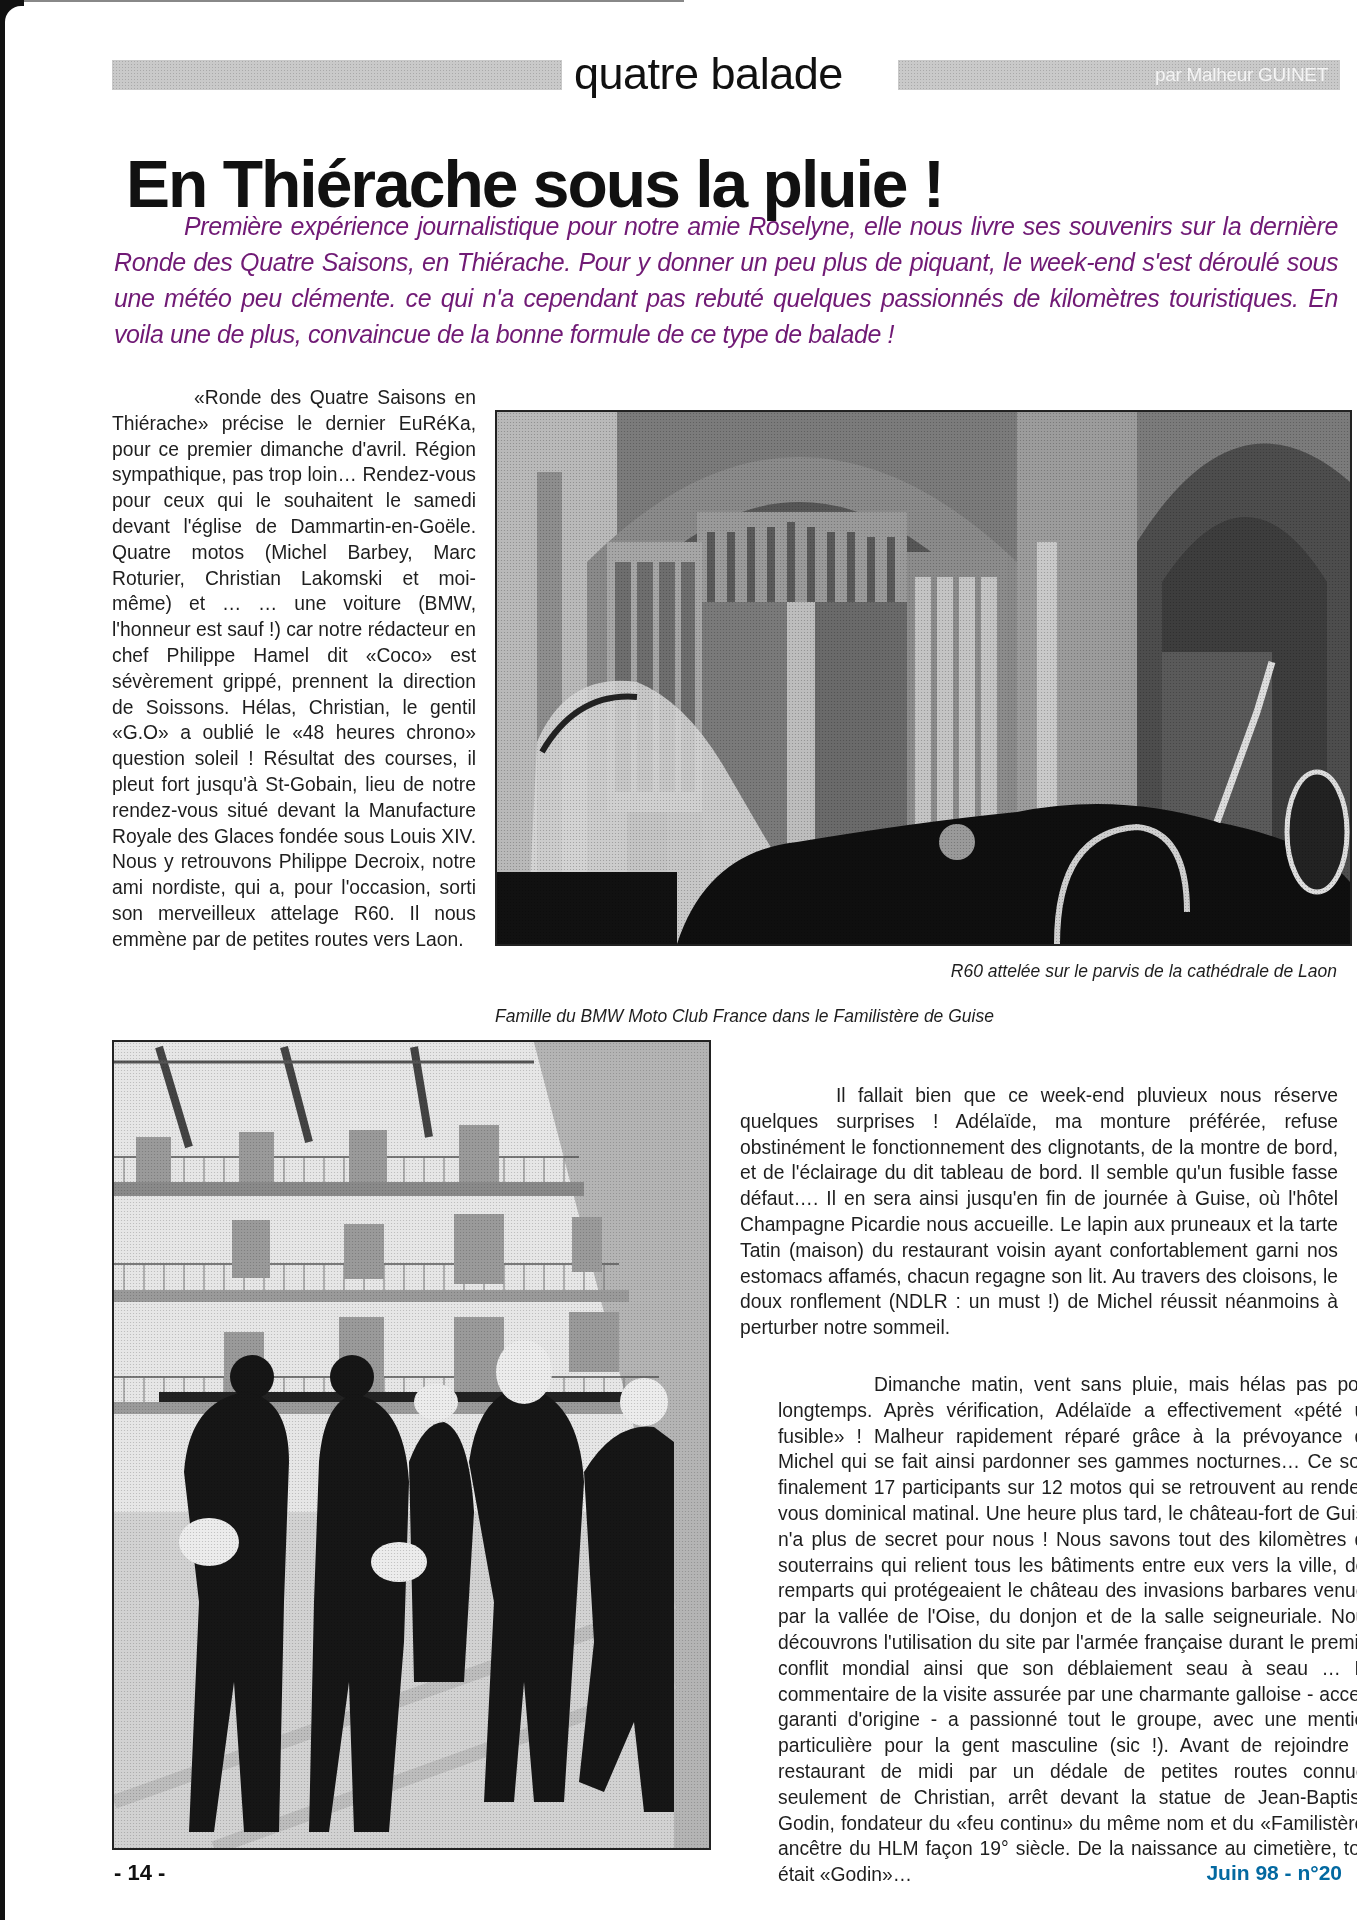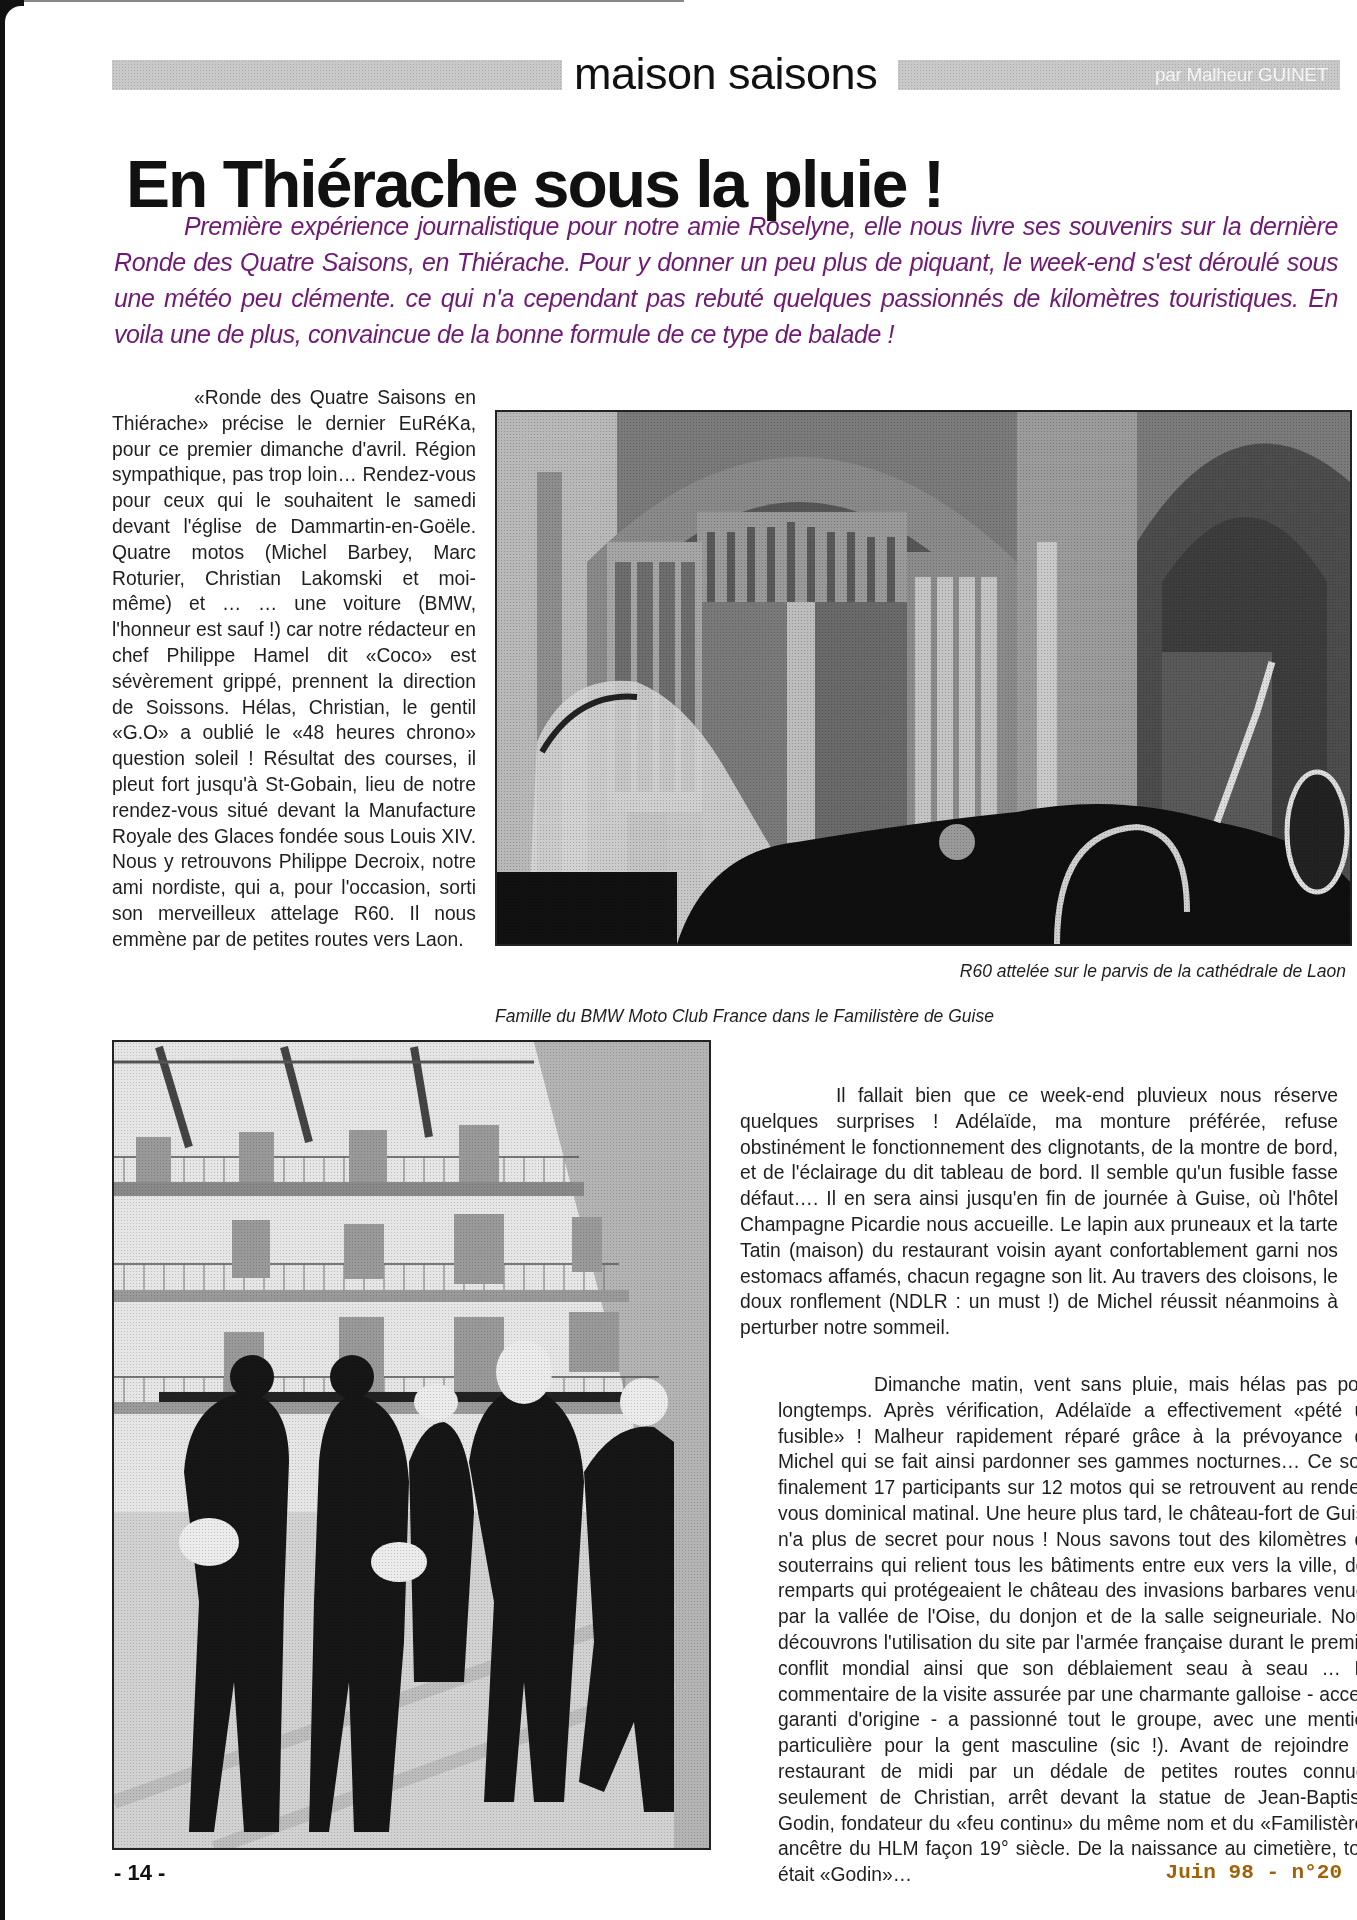--- a/index.html
+++ b/index.html
@@ -50,41 +50,41 @@
     .col-left { position: absolute; top: 385px; left: 112px; width: 364px; text-indent: 82px; }
     .col-right-1 { position: absolute; top: 1083px; left: 740px; width: 598px; text-indent: 96px; }
     .col-right-2 { position: absolute; top: 1372px; left: 740px; width: 598px; text-indent: 96px; margin-left: 38px; }
 
     .photo { position: absolute; border: 2px solid #222; overflow: hidden; }
     .photo svg { display: block; width: 100%; height: 100%; }
     .photo-cathedral { top: 410px; left: 495px; width: 853px; height: 532px; }
     .photo-familistere { top: 1040px; left: 112px; width: 595px; height: 806px; }
 
     .caption { position: absolute; font-size: 17.5px; font-style: italic; color: #1e1e1e; white-space: nowrap; line-height: 22px; }
-    .caption-cathedral { top: 960px; right: 11px; }
+    .caption-cathedral { top: 960px; right: 20px; }
     .caption-familistere { top: 1005px; left: 495px; }
 
     .folio { position: absolute; top: 1860px; left: 114px; font-size: 22px; font-weight: bold; color: #111; }
-    .issue { position: absolute; top: 1861px; right: 15px; font-size: 21px; font-weight: bold; color: #a16207; font-family: Liberation Mono, monospace; }
+    .issue { position: absolute; top: 1861px; right: 15px; font-size: 21px; font-weight: bold; color: #0369a1; }
     .logo {
       position: absolute; top: 1939px; left: 670px; font-size: 36px; font-weight: bold;
       color: #6d6d6d; letter-spacing: -0.5px; line-height: 36px;
     }
     .logo .lc { font-weight: normal; color: #808080; }
   </style>
 </head>
 <body>
 
 <div class="scan-corner"></div>
 <div class="scan-edge-left"></div>
 <div class="scan-edge-top"></div>
 
 <div class="rubric">
   <div class="bar bar-left"></div>
-  <div class="section">maison saisons</div>
+  <div class="section">quatre balade</div>
   <div class="bar bar-right"></div>
   <div class="byline">par Malheur GUINET</div>
 </div>
 
 <h1 class="title" style="margin:16px;">En Thiérache sous la pluie !</h1>
 
 <p class="lead" style="margin:0;">Première expérience journalistique pour notre amie Roselyne, elle nous livre ses souvenirs sur la dernière Ronde des Quatre Saisons, en Thiérache. Pour y donner un peu plus de piquant, le week-end s'est déroulé sous une météo peu clémente. ce qui n'a cependant pas rebuté quelques passionnés de kilomètres touristiques.  En voila une de plus, convaincue de la bonne formule de ce type de balade !</p>
 
 <p class="col-text col-left">«Ronde des Quatre Saisons en Thiérache» précise le dernier EuRéKa, pour ce premier dimanche d'avril. Région sympathique, pas trop loin… Rendez-vous pour ceux qui le souhaitent le samedi devant l'église de Dammartin-en-Goële. Quatre motos (Michel Barbey, Marc Roturier, Christian Lakomski et moi-même) et …  … une voiture (BMW, l'honneur est sauf !) car notre rédacteur en chef Philippe Hamel dit «Coco» est sévèrement grippé, prennent la direction de Soissons. Hélas, Christian, le gentil «G.O» a oublié le «48 heures chrono» question soleil ! Résultat des courses, il pleut fort jusqu'à St-Gobain, lieu de notre rendez-vous situé devant la Manufacture Royale des Glaces fondée sous Louis XIV. Nous y retrouvons Philippe Decroix, notre ami nordiste, qui a, pour l'occasion, sorti son merveilleux attelage R60. Il nous emmène par de petites routes vers Laon.</p>
 

